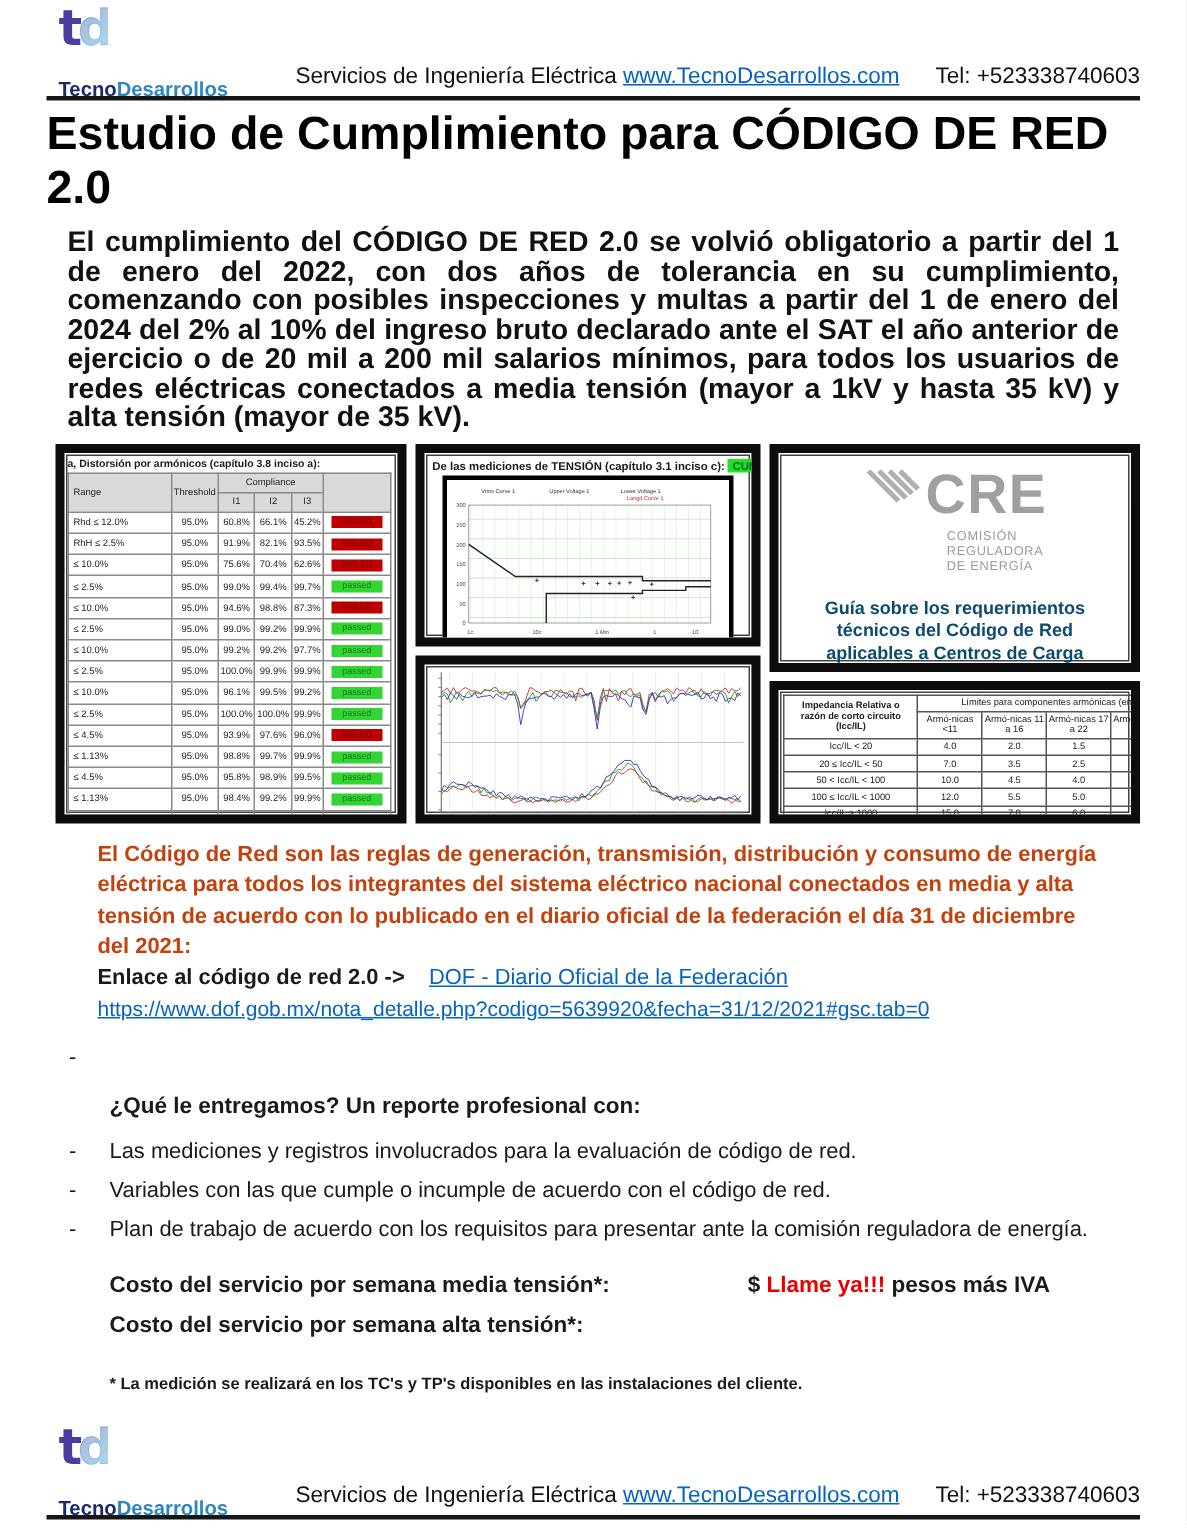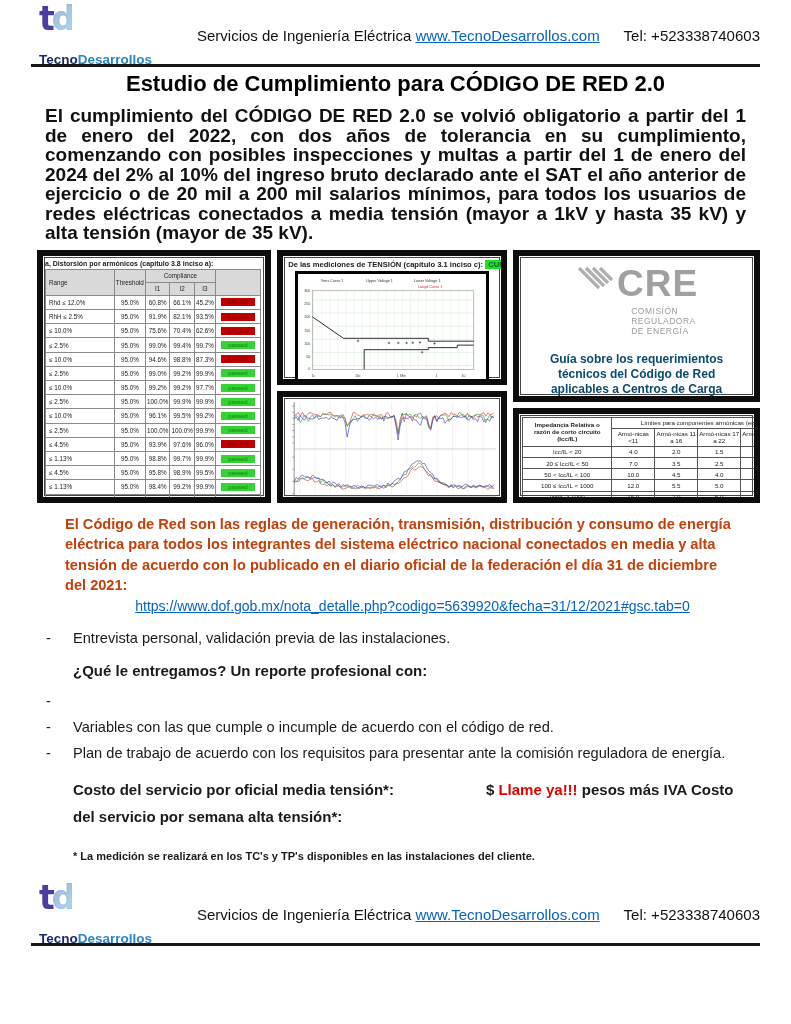--- a/index.html
+++ b/index.html
@@ -11,34 +11,34 @@
   .brandbar{position:relative;height:64px;border-bottom:3px solid #161616;}
   .logo{position:absolute;left:8px;top:4px;width:150px;}
   .logo-mark{font-weight:bold;font-size:33px;line-height:30px;letter-spacing:-3px;
              font-family:"DejaVu Sans",sans-serif;text-shadow:0 0 1px rgba(255,255,255,.6);}
   .logo-mark .lt{color:#4a3fa0;}
   .logo-mark .ld{color:#2f7fd0;background:linear-gradient(135deg,#273a8f,#2fa8e0);
                  -webkit-background-clip:text;background-clip:text;color:transparent;}
   .logo-name{font-size:13.5px;font-weight:bold;letter-spacing:0;margin-top:18px;}
   .logo-name .n1{color:#1b2a6b;}
   .logo-name .n2{color:#2e86c1;}
-  .brandline{position:absolute;left:150px;right:0;bottom:20px;display:flex;align-items:baseline;}
+  .brandline{position:absolute;left:150px;right:0;bottom:5px;display:flex;align-items:baseline;}
   .services{flex:1;text-align:center;font-size:15px;color:#111;}
   .weblink{color:#0563c1;text-decoration:underline;cursor:pointer;}
   .tel{font-size:15px;color:#111;margin-left:8px;white-space:nowrap;}
 
   
-  .doc-title{margin:4px 0 0;text-align:center;font-size:22px;font-weight:bold;color:#000;}
+  .doc-title{margin:4px 0 0;font-size:31px;font-weight:bold;color:#000;}
   .intro{margin:9px 14px 0 14px;font-size:19px;font-weight:bold;line-height:19.5px;
          text-align:justify;color:#111;}
   .body2{margin:11px 26px 0 34px;font-size:14.6px;font-weight:bold;line-height:20.5px;color:#c2410c;}
   .linkline{margin:0 0 0 34px;font-size:14.6px;line-height:20.5px;}
   .linkline .lead{font-weight:bold;}
   .linkline a,.urlline a{color:#0563c1;text-decoration:underline;cursor:pointer;}
-  .urlline{margin:0 0 0 34px;font-size:14px;line-height:20.5px;text-align:center;}
+  .urlline{margin:0 0 0 34px;font-size:14px;line-height:20.5px;}
 
   .qhead{margin:38px 0 0 42px;font-size:15px;font-weight:bold;}
   .qhead2{margin:14px 0 0 42px;font-size:15px;font-weight:bold;}
   .bullet{display:flex;margin:13px 0 0 15px;font-size:14.6px;line-height:19px;}
   .bullet .dash{width:27px;flex:none;}
   .bullet.tight{margin-top:7px;}
 
   .pricing{margin:13px 26px 0 42px;font-size:15px;font-weight:bold;line-height:27px;}
   .tabgap{display:inline-block;width:92px;}
   .red{color:#e60000;}
@@ -423,44 +423,48 @@
                   <td>2.5</td>
             </tr>
               </tbody>
           </table>
 
         </figure>
       </div>
     </div>
 
     <p class="body2">El Código de Red son las reglas de generación, transmisión, distribución y consumo de energía eléctrica para todos los integrantes del sistema eléctrico nacional conectados en media y alta tensión de acuerdo con lo publicado en el diario oficial de la federación el día 31 de diciembre del 2021:</p>
+    <div class="linkline">
+      <span class="lead">Enlace al código de red 2.0 -&gt;</span>&nbsp;&nbsp;&nbsp;
+      <a>DOF - Diario Oficial de la Federación</a>
+    </div>
     <div class="urlline">
       <a>https://www.dof.gob.mx/nota_detalle.php?codigo=5639920&amp;fecha=31/12/2021#gsc.tab=0</a>
     </div>
 
     <div class="bullet">
       <span class="dash">-</span>
-      <span>Entrevista personal, validación previa de las instalaciones.</span>
     </div>
 
     <div class="qhead2">¿Qué le entregamos? Un reporte profesional con:</div>
     <div class="bullet">
       <span class="dash">-</span>
+      <span>Las mediciones y registros involucrados para la evaluación de código de red.</span>
     </div>
     <div class="bullet tight">
       <span class="dash">-</span>
       <span>Variables con las que cumple o incumple de acuerdo con el código de red.</span>
     </div>
     <div class="bullet tight">
       <span class="dash">-</span>
       <span>Plan de trabajo de acuerdo con los requisitos para presentar ante la comisión reguladora de energía.</span>
     </div>
 
     <p class="pricing">
-      <span>Costo del servicio por oficial media tensión*:</span><span class="tabgap"></span><span>$ </span><span class="red">Llame ya!!!</span><span> pesos más IVA  Costo del servicio por semana alta tensión*:</span>
+      <span>Costo del servicio por semana media tensión*:</span><span class="tabgap"></span><span>$ </span><span class="red">Llame ya!!!</span><span> pesos más IVA  Costo del servicio por semana alta tensión*:</span>
     </p>
     <div class="footnote">* La medición se realizará en los TC's y TP's disponibles en las instalaciones del cliente.</div>
 
     <div class="brandbar" style="margin-top:17px;">
       <div class="logo">
         <div class="logo-mark"><span class="lt">t</span><span class="ld">d</span></div>
         <div class="logo-name"><span class="n1">Tecno</span><span class="n2">Desarrollos</span></div>
       </div>
       <div class="brandline">
         <div class="services"><span>Servicios de Ingeniería Eléctrica </span><a class="weblink">www.TecnoDesarrollos.com</a></div>

